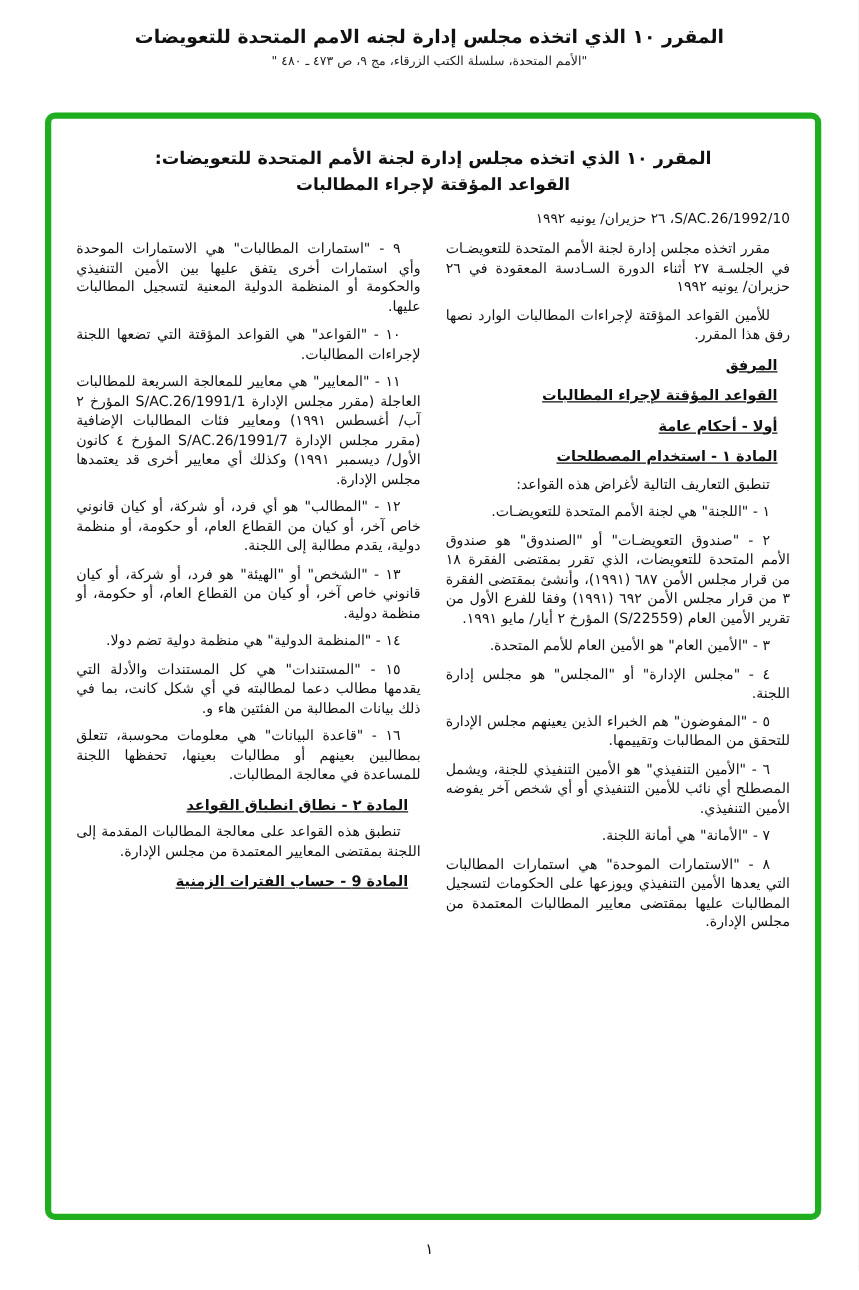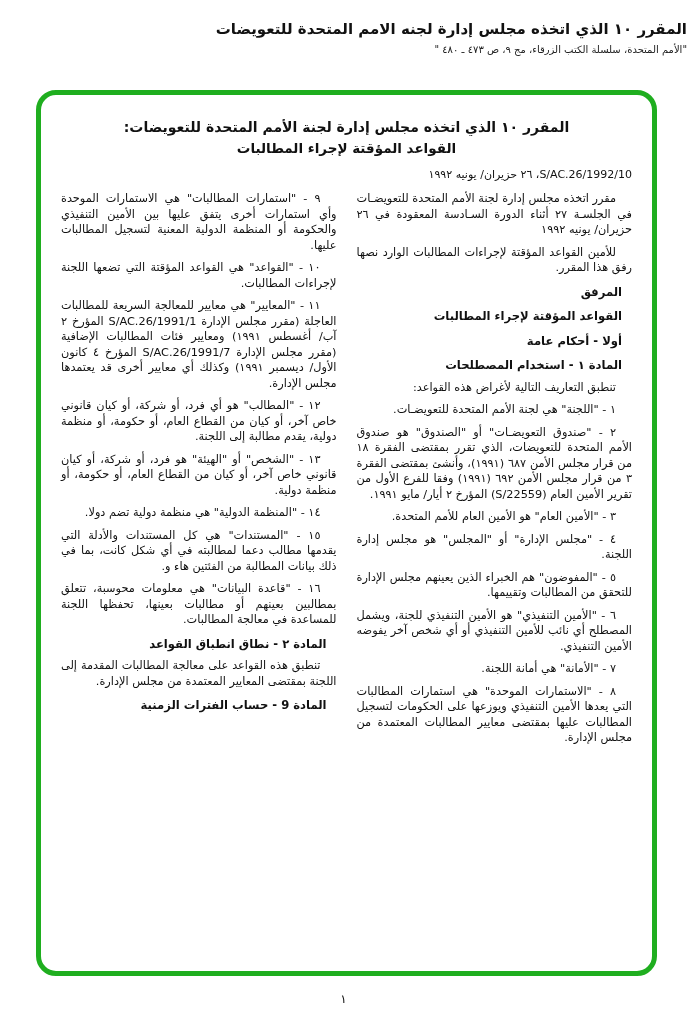--- a/index.html
+++ b/index.html
@@ -8,41 +8,41 @@
     width: 687px;
     height: 1032px;
     margin: 0 auto;
     background: #ffffff;
     font-family: "DejaVu Sans", sans-serif;
     color: #111;
     overflow: hidden;
   }
   .top-header {
     direction: rtl;
-    text-align: right;
+    text-align: center;
     padding-top: 20px;
   }
   .top-title {
     font-size: 15px;
     font-weight: bold;
     margin: 0 0 6px 0;
   }
   .top-subtitle {
     font-size: 10px;
     margin: 0;
     color: #222;
   }
   .frame {
     position: absolute;
     left: 36px;
     right: 30px;
     top: 90px;
     bottom: 56px;
     border: 5px solid #1fae1f;
-    border-radius: 20px;
+    border-radius: 8px;
     background: #fff;
     padding: 18px 20px 14px 20px;
     box-sizing: border-box;
     overflow: hidden;
   }
   .doc-title {
     direction: rtl;
     text-align: center;
     font-size: 14px;
     font-weight: bold;
@@ -76,20 +76,21 @@
   }
   .col p.col-para {
     margin: 0 0 7px 0;
     text-indent: 16px;
   }
   .col h4.col-heading {
     margin: 9px 0 6px 0;
     font-size: 11.6px;
     font-weight: bold;
     text-indent: 10px;
+    text-decoration: underline;
   }
   .page-number {
     position: absolute;
     bottom: 26px;
     left: 0;
     right: 0;
     text-align: center;
     font-size: 12px;
   }
 </style>

